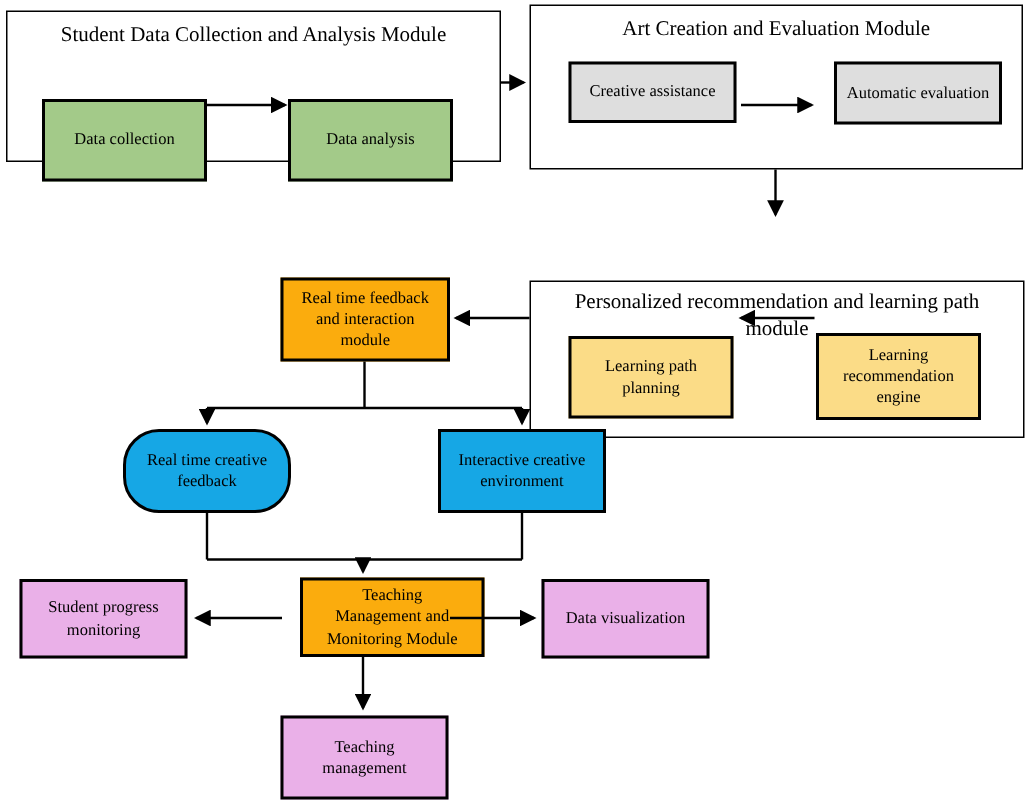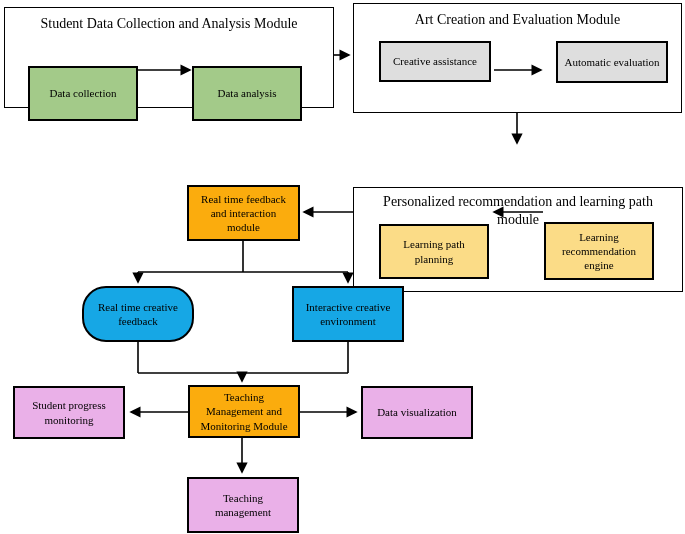--- a/index.html
+++ b/index.html
@@ -40,21 +40,21 @@
   #n-analysis  { left:187px; top:34px; width:110px; height:55px; }
   #n-assist    { left:25px;  top:37px; width:112px; height:41px; }
   #n-autoeval  { left:202px; top:37px; width:112px; height:42px; }
   #n-planning  { left:25px;  top:36px; width:110px; height:55px; }
   #n-engine    { left:190px; top:34px; width:110px; height:58px; }
 
   
   #n-realtime   { left:187px; top:185px; width:113px; height:56px; }
   #n-rtfeedback { left:82px;  top:286px; width:112px; height:56px;border-radius:24px; }
   #n-interactive{ left:292px; top:286px; width:112px; height:56px; }
-  #n-teachmod   { left:188px; top:385px; width:112px; height:53px; padding:0 10px; }
+  #n-teachmod   { left:200px; top:385px; width:123px; height:53px; padding:0 10px; }
   #n-progress   { left:13px;  top:386px; width:112px; height:53px; }
   #n-dataviz    { left:361px; top:386px; width:112px; height:53px; }
   #n-teachmgmt  { left:187px; top:477px; width:112px; height:56px; padding:0 20px; }
 
   #edges { position:absolute; left:0; top:0; pointer-events:none; }
   .edge { stroke:var(--border,#000); stroke-width:1.6; fill:none; }
 </style>
 </head>
 <body>
 

